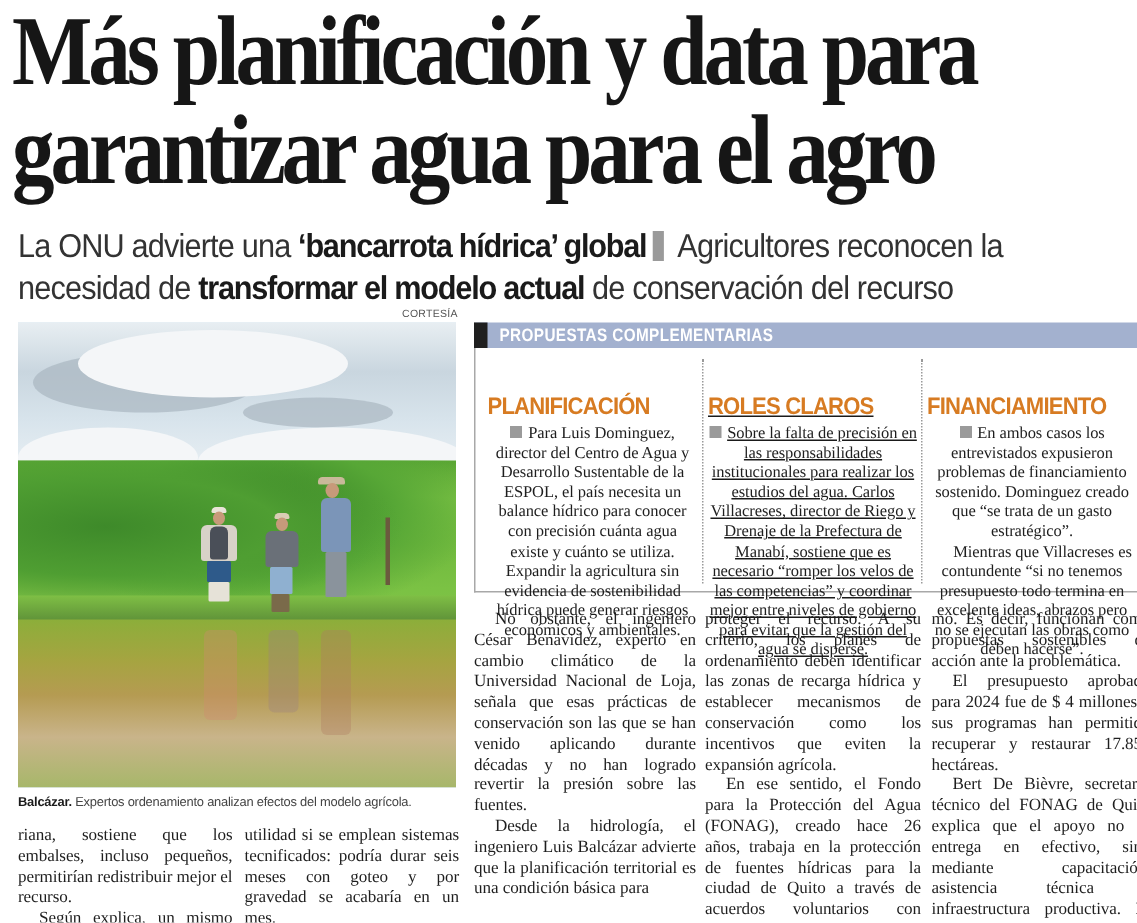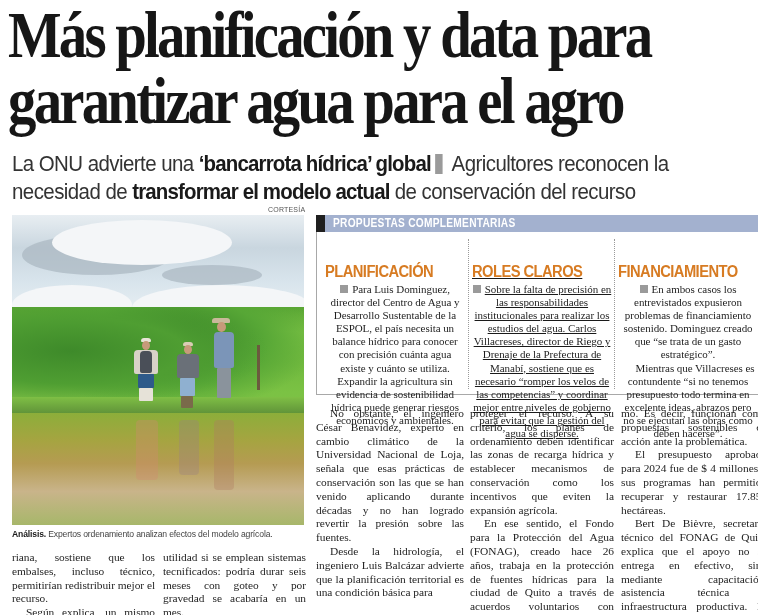--- a/index.html
+++ b/index.html
@@ -167,21 +167,21 @@
     <div class="p-head" style="left:5px;top:4px;width:9px;height:10px;"></div>
     <div class="p-body" style="left:2px;top:14px;width:20px;height:36px;background:#7b95b8;"></div>
     <div class="p-legs" style="left:5px;top:50px;width:14px;height:30px;background:#8a939c;"></div>
   </div>
 
   <div class="refl" style="left:124px;top:205px;width:22px;height:60px;background:#d08a70;"></div>
   <div class="refl" style="left:167px;top:205px;width:20px;height:55px;background:#9a8080;"></div>
   <div class="refl" style="left:202px;top:205px;width:20px;height:70px;background:#b07a60;"></div>
 </div>
 
-<div class="caption"><b>Análisis.</b><span> Expertos ordenamiento analizan efectos del modelo agrícola.</span></div>
+<div class="caption"><b>Balcázar.</b><span> Expertos ordenamiento analizan efectos del modelo agrícola.</span></div>
 
 <div class="box">
   <div class="box-header">
     <div class="black"></div>
     <div class="title">PROPUESTAS COMPLEMENTARIAS</div>
   </div>
 
   <div class="box-col" style="left:8px;">
     <h3>PLANIFICACIÓN</h3>
     <div class="body-text">
@@ -201,21 +201,21 @@
   <div class="box-col" style="left:301px;">
     <h3>FINANCIAMIENTO</h3>
     <div class="body-text">
       <p><span class="bullet"></span><span>En ambos casos los entrevistados expusieron problemas de financiamiento sostenido. Dominguez creado que “se trata de un gasto estratégico”.</span></p>
       <p class="ind">Mientras que Villacreses es contundente “si no tenemos presupuesto todo termina en excelente ideas, abrazos pero no se ejecutan las obras como deben hacerse”.</p>
     </div>
   </div>
 </div>
 
 <div class="col body-text" style="left:12px;top:551px;width:143px;">
-  <p>riana, sostiene que los embalses, incluso técnico, permitirían redistribuir mejor el recurso.</p>
+  <p>riana, sostiene que los embalses, incluso pequeños, permitirían redistribuir mejor el recurso.</p>
   <p class="ind">Según explica, un mismo reservorio puede multiplicar su</p>
 </div>
 <div class="col body-text" style="left:163px;top:551px;width:143px;">
   <p>utilidad si se emplean sistemas tecnificados: podría durar seis meses con goteo y por gravedad se acabaría en un mes.</p>
 
 </div>
 <div class="col body-text" style="left:316px;top:407px;width:148px;">
   <p class="ind">No obstante, el ingeniero César Benavidez, experto en cambio climático de la Universidad Nacional de Loja, señala que esas prácticas de conservación son las que se han venido aplicando durante décadas y no han logrado revertir la presión sobre las fuentes.</p>
   <p class="ind">Desde la hidrología, el ingeniero Luis Balcázar advierte que la planificación territorial es una condición básica para</p>
 </div>

